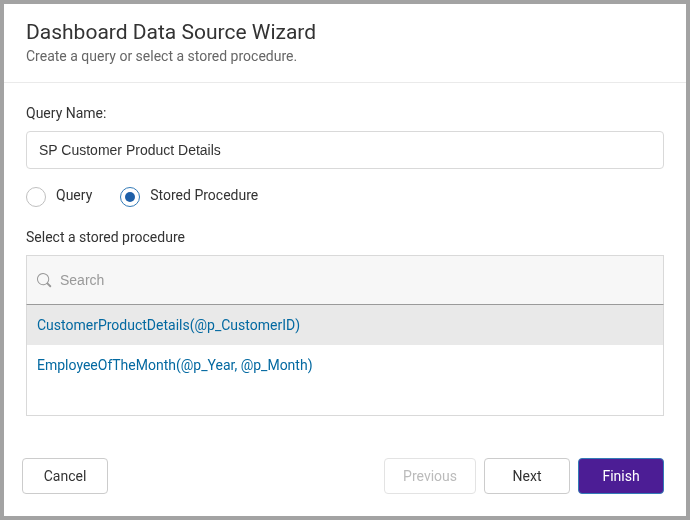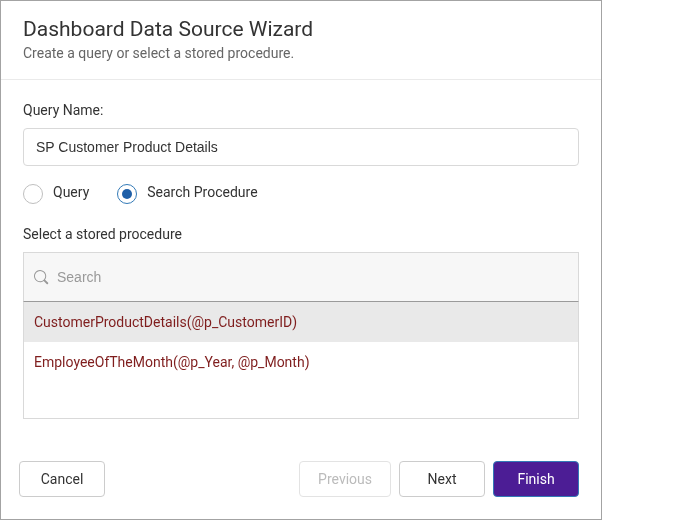--- a/index.html
+++ b/index.html
@@ -10,23 +10,23 @@
     body {
       font-family: "Segoe UI", -apple-system, BlinkMacSystemFont, Roboto, Arial, sans-serif;
       font-size: 14px;
       color: #333;
       background: #fff;
       width: 690px;
       height: 520px;
       overflow: hidden;
     }
     .dialog {
-      width: 602px;
+      width: 690px;
       height: 520px;
-      border: 1px solid #a3a3a3;
+      border: 4px solid #a3a3a3;
       display: flex;
       flex-direction: column;
       background: #fff;
     }
     .dialog-header {
       padding: 16px 22px 18px 22px;
       border-bottom: 1px solid #eaeaea;
     }
     .dialog-title {
       font-size: 21px;
@@ -125,21 +125,21 @@
     .proc-list {
       border: 1px solid #d9d9d9;
       border-top: none;
       flex: 1;
       overflow: auto;
       background: #fff;
     }
     .proc-item {
       padding: 12px 10px;
       font-size: 14px;
-      color: #7f1d1d;
+      color: #0369a1;
       cursor: pointer;
     }
     .proc-item.selected {
       background: #e9e9e9;
     }
     .dialog-footer {
       padding: 20px 22px 22px 18px;
       display: flex;
       align-items: center;
     }
@@ -186,21 +186,21 @@
     <div class="field-label">Query Name:</div>
     <input type="text" class="text-input" value="SP Customer Product Details" style="">
 
     <div class="radio-row">
       <div class="radio-option">
         <span class="radio-circle"></span>
         <span class="radio-label">Query</span>
       </div>
       <div class="radio-option">
         <span class="radio-circle checked"></span>
-        <span class="radio-label">Search Procedure</span>
+        <span class="radio-label">Stored Procedure</span>
       </div>
     </div>
 
     <div class="field-label">Select a stored procedure</div>
 
     <div class="search-box">
       <svg class="search-icon-svg" viewBox="0 0 16 16">
           <path d="M11.742 10.344a6.5 6.5 0 1 0-1.397 1.398l3.128 3.127a1 1 0 0 0 1.414-1.414l-3.145-3.111zM12 6.5A5.5 5.5 0 1 1 1 6.5a5.5 5.5 0 0 1 11 0z"></path>
         </svg>
       <input type="text" class="search-input" placeholder="Search" style="">

